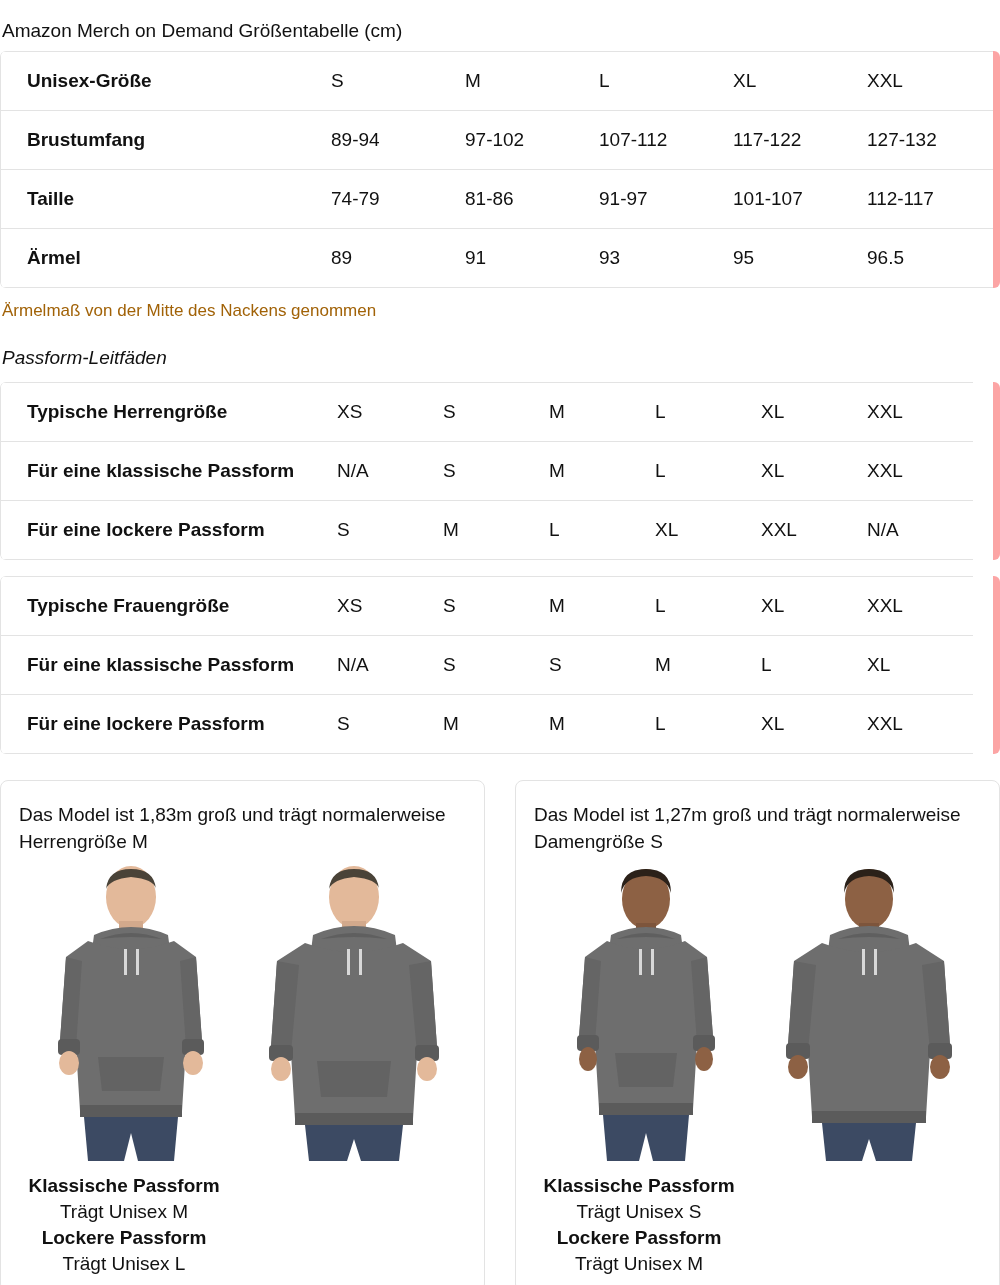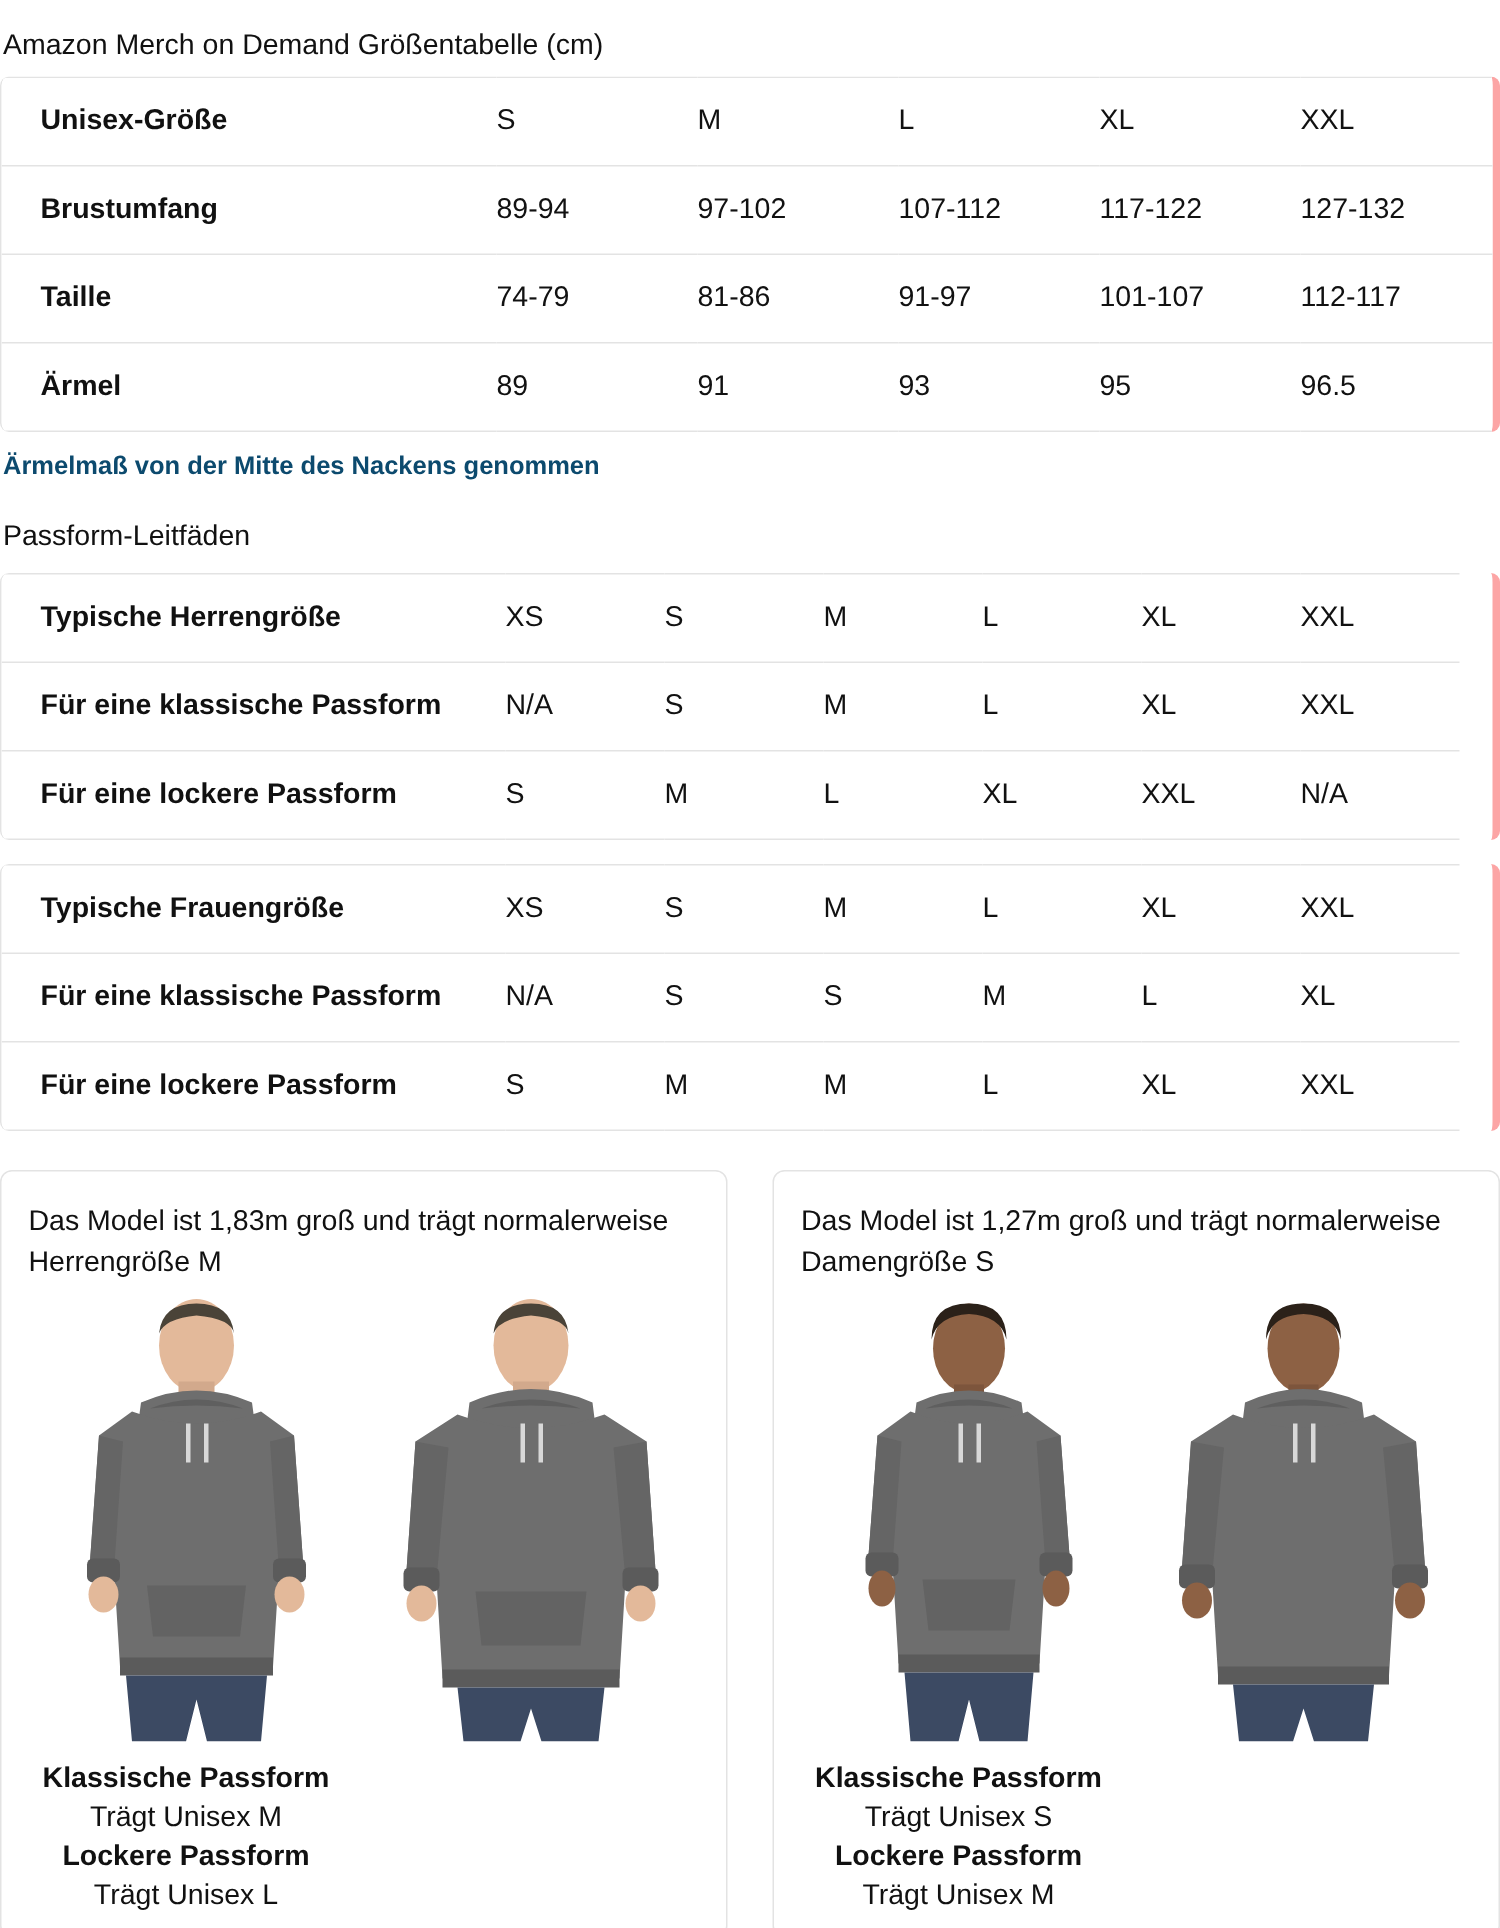--- a/index.html
+++ b/index.html
@@ -47,49 +47,49 @@
   }
   table.size-table td.rowhead {
     font-weight: bold;
     padding-left: 26px;
   }
   table.size-table td.cell {
     font-weight: 400;
   }
   .tbl-wrap {
     border-left: 1px solid #e3e3e3;
-    border-right: 5px solid #fca5a5;
+    border-right: 7px solid #fca5a5;
     border-radius: 6px;
     overflow: hidden;
   }
 
   
   .t-unisex col.c0 { width: 330px; }
   .t-unisex col.c1 { width: 134px; }
   .t-unisex col.c2 { width: 134px; }
   .t-unisex col.c3 { width: 134px; }
   .t-unisex col.c4 { width: 134px; }
   .t-unisex col.c5 { width: 134px; }
 
   
   .t-fit col.c0 { width: 336px; }
   .t-fit col.cx { width: 106px; }
 
   .note {
     font-size: 17px;
     line-height: 22px;
-    color: #0c4a6e;
+    color: #a16207;
     padding: 12px 0 10px 2px;
-    font-weight: bold;
   }
   .section-label {
     font-size: 19px;
     line-height: 24px;
     color: #111111;
     padding: 14px 0 12px 2px;
+    font-style: italic;
   }
   .gap {
     height: 16px;
   }
 
   
   .cards {
     display: flex;
     gap: 30px;
     margin-top: 26px;

